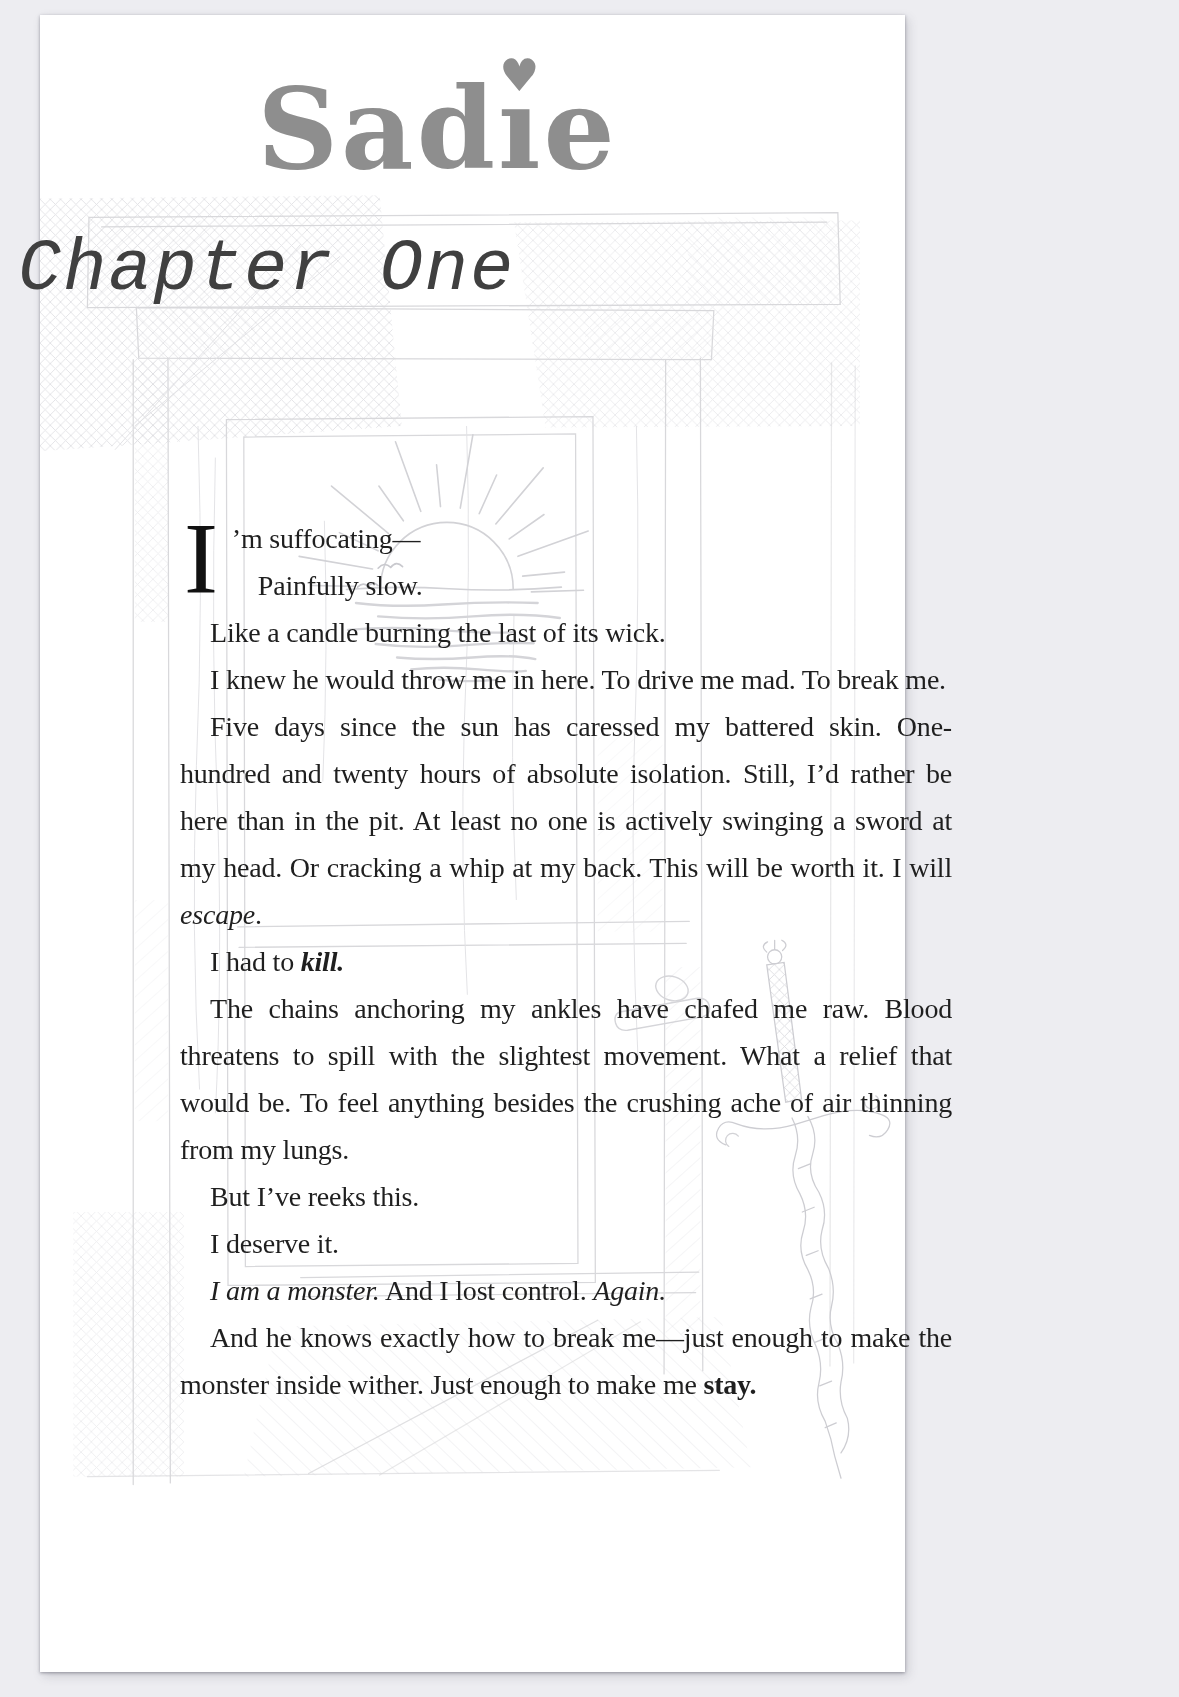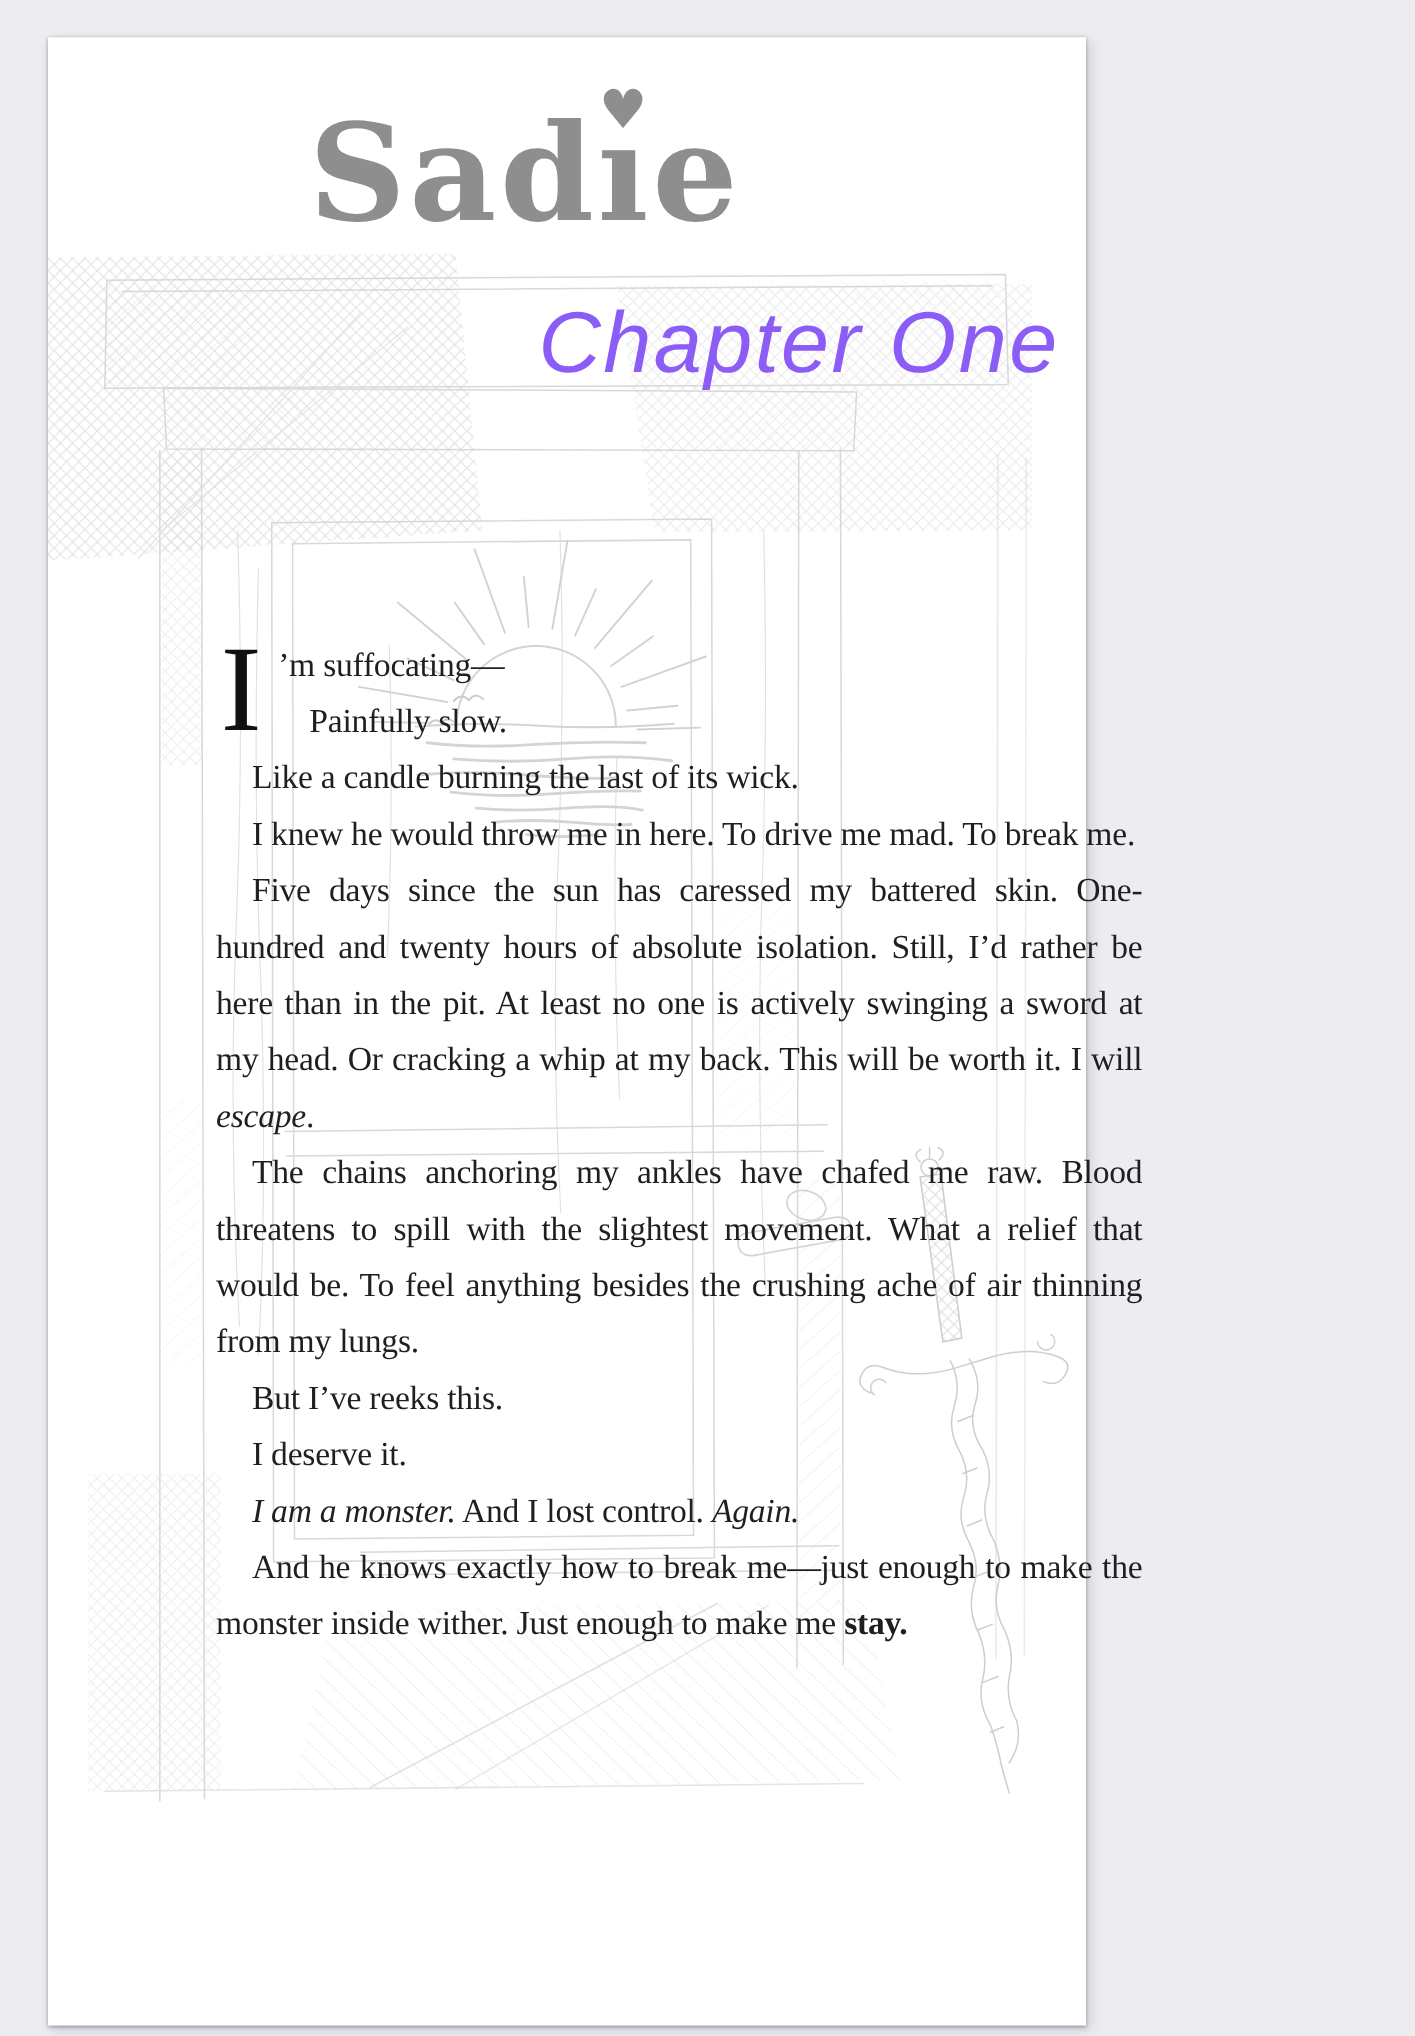--- a/index.html
+++ b/index.html
@@ -15,21 +15,20 @@
     width:1179px;height:1697px;
     background:var(--backdrop);
     font-family:"Liberation Serif",serif;
     overflow:hidden;position:relative;
   }
   .book-page{
     position:absolute;left:40px;top:15px;
     width:865px;height:1657px;
     background:var(--page-background);
     box-shadow:0 1px 3px rgba(60,60,75,.45), 3px 4px 10px rgba(60,60,75,.18);
-    margin-top:16px;
   }
   .sketch{
     position:absolute;left:0;top:0;width:100%;height:100%;
     pointer-events:none;
   }
   .book-title{
     position:absolute;top:52px;left:0;width:100%;
     margin:0;text-align:center;
     transform:translateX(-35px);
     font-family:"DejaVu Serif",serif;
@@ -40,27 +39,27 @@
   }
   .book-title .i-wrap{position:relative;display:inline-block;}
   .book-title .heart{
     position:absolute;left:50%;top:-0.30em;
     transform:translateX(-50%);
     font-size:0.40em;line-height:1;
     color:var(--title-gray);
   }
   .chapter-heading{
     position:absolute;top:212px;left:0;width:100%;
-    margin:0;text-align:right;
+    margin:0;text-align:left;
     transform:translateX(-22px);
-    font-family:Liberation Sans, sans-serif;
+    font-family:Liberation Mono, monospace;
     font-style:italic;font-weight:400;
     font-size:72px;line-height:1.2;
     letter-spacing:2px;
-    color:#8b5cf6;
+    color:#404040;
   }
   .body-text{
     position:absolute;left:140px;top:500px;
     width:772px;
     font-size:28px;line-height:47px;
     color:var(--text-color);
     letter-spacing:-0.2px;
   }
   .body-text p{
     margin:0;
@@ -201,20 +200,21 @@
   <h1 class="book-title"><span>Sad</span><span class="i-wrap"><span class="heart">♥</span><span>ı</span></span><span>e</span></h1>
 
   <h2 class="chapter-heading">Chapter One</h2>
 
   <div class="body-text" id="text-flow">
       <p class="opening"><span class="dropcap">I</span><span>’m suffocating—</span></p>
       <p class="after-drop"><span>Painfully slow.</span></p>
       <p><span>Like a candle burning the last of its wick.</span></p>
       <p><span>I knew he would throw me in here. To drive me mad. To break me.</span></p>
       <p><span>Five days since the sun has caressed my battered skin. One-hundred and twenty hours of absolute isolation. Still, I’d rather be here than in the pit. At least no one is actively swinging a sword at my head. Or cracking a whip at my back. This will be worth it. I will </span><span class="run-i">escape</span><span>.</span></p>
+      <p><span>I had to </span><span class="run-bi">kill.</span></p>
       <p><span>The chains anchoring my ankles have chafed me raw. Blood threatens to spill with the slightest movement. What a relief that would be. To feel anything besides the crushing ache of air thinning from my lungs.</span></p>
       <p><span>But I’ve reeks this.</span></p>
       <p><span>I deserve it.</span></p>
       <p><span class="run-i">I am a monster.</span><span> And I lost control. </span><span class="run-i">Again.</span></p>
       <p><span>And he knows exactly how to break me—just enough to make the monster inside wither. Just enough to make me </span><span class="run-b">stay.</span></p>
     </div>
 
 </div>
 
 </body></html>

